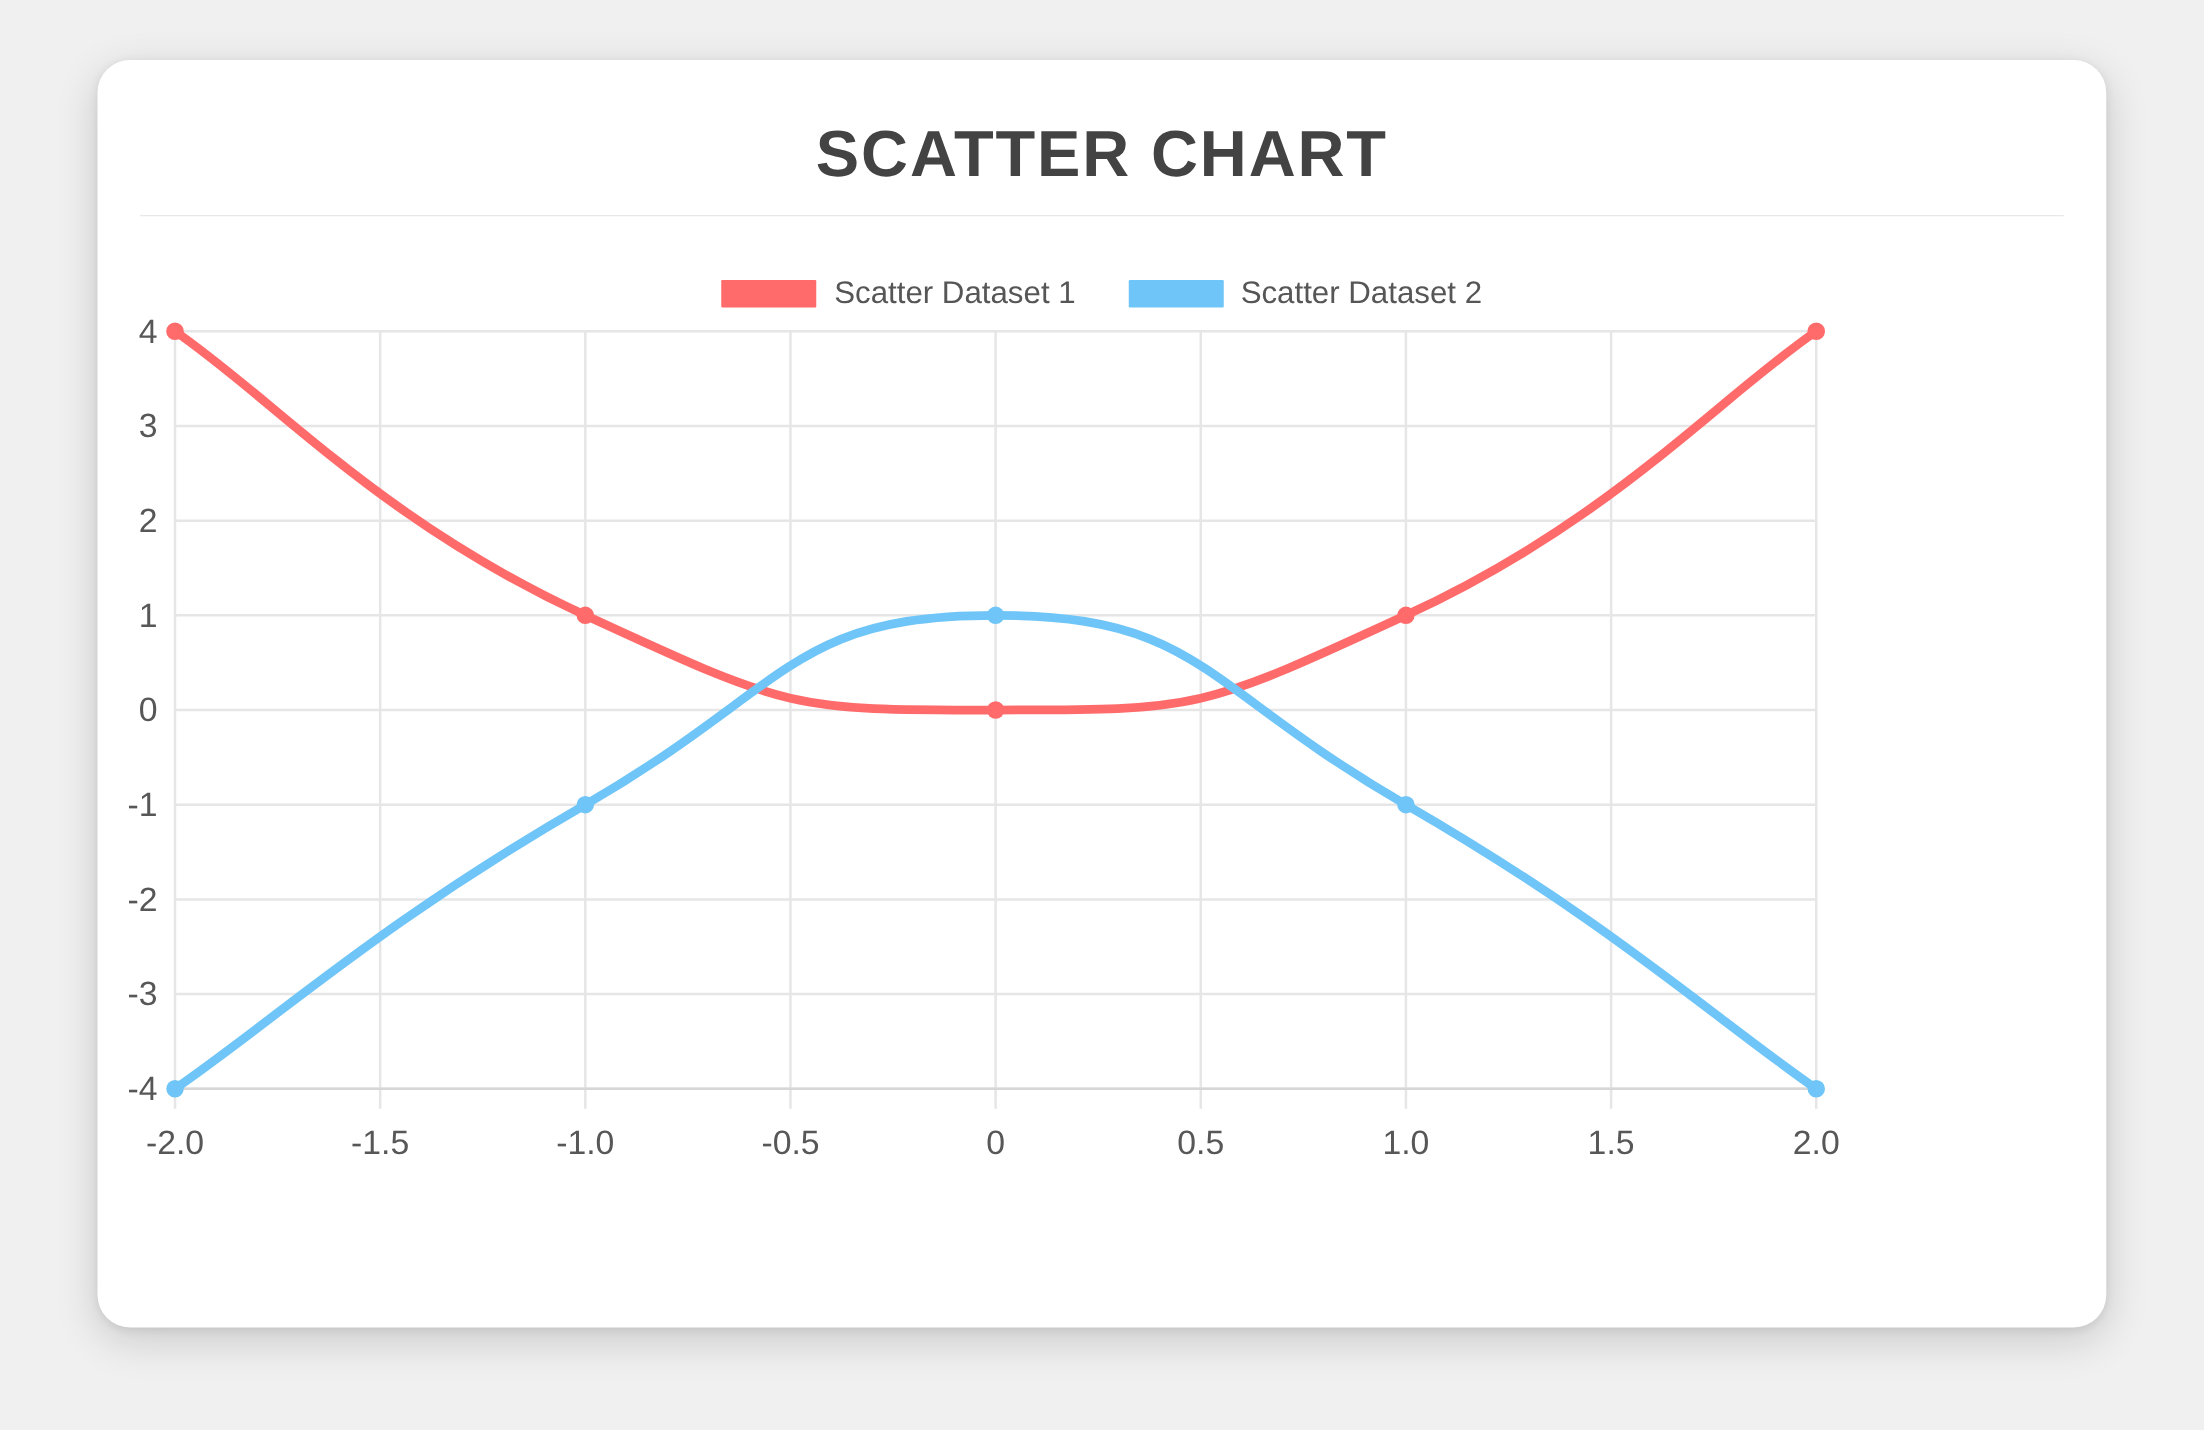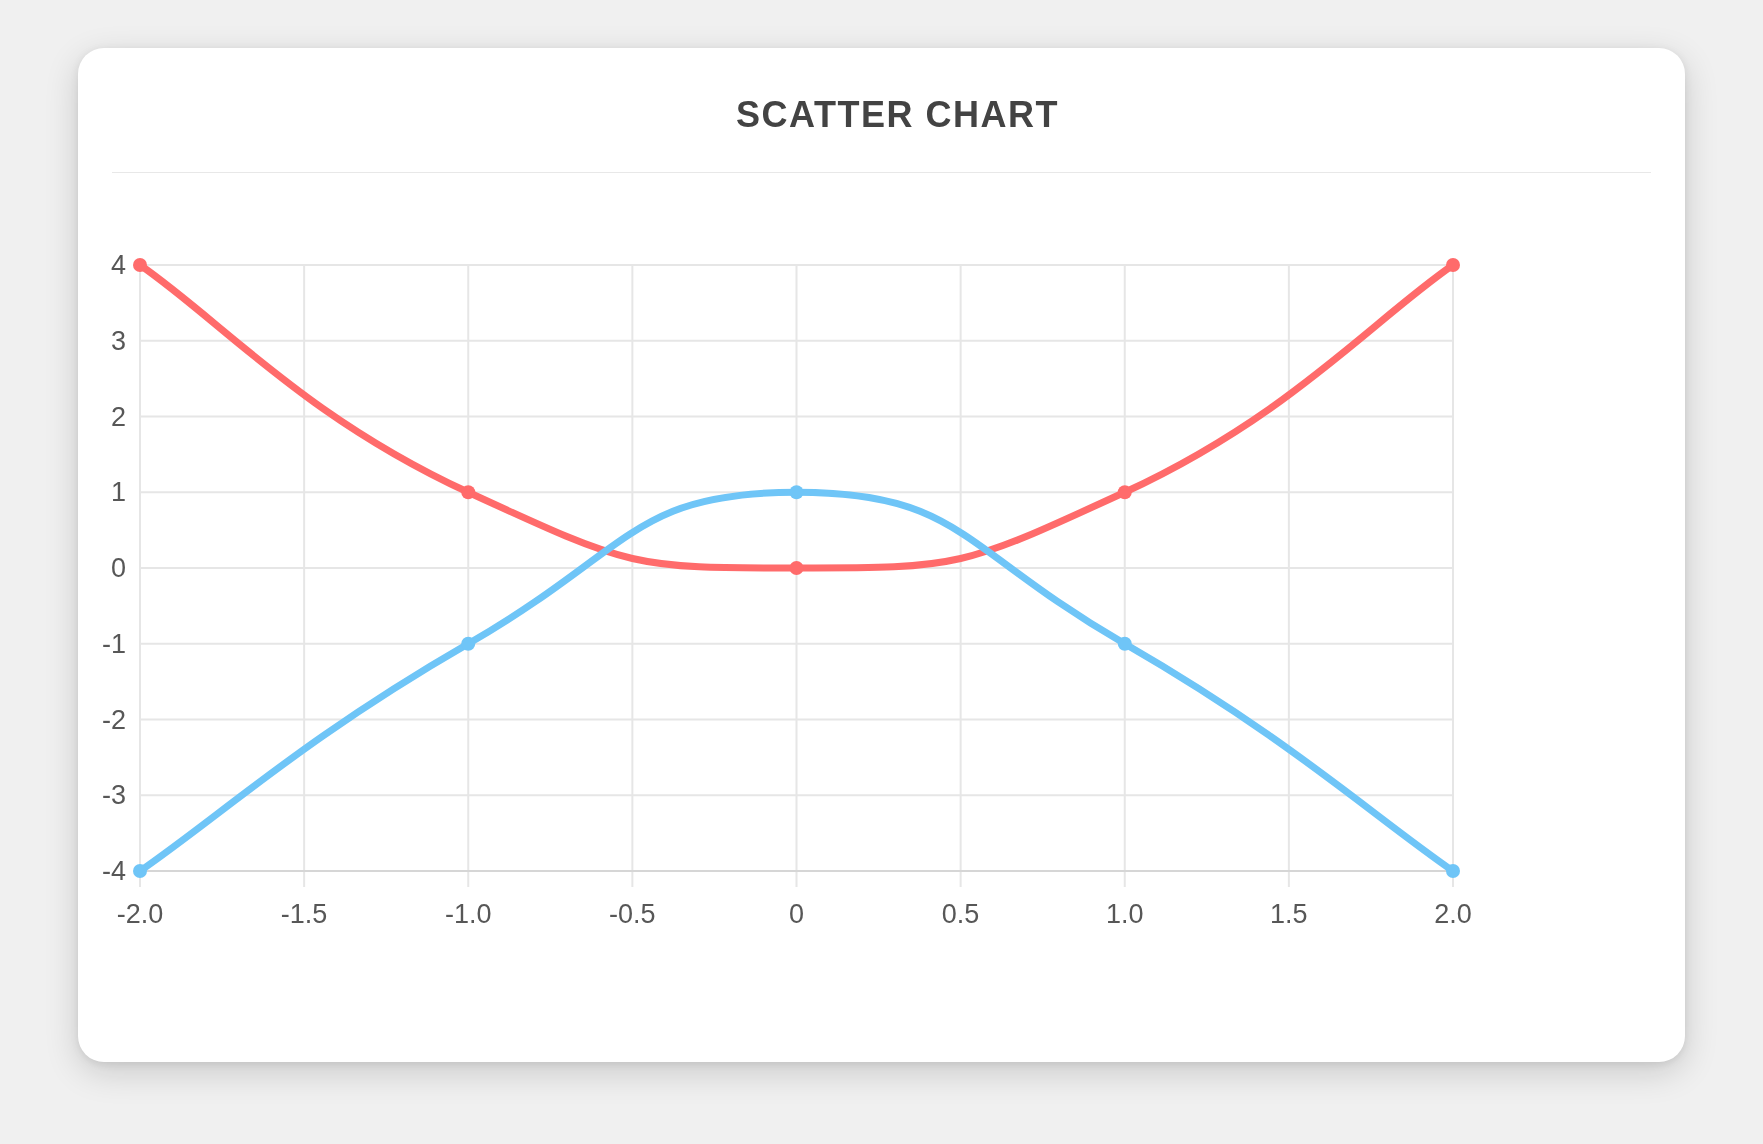--- a/index.html
+++ b/index.html
@@ -23,25 +23,25 @@
     top: 48px;
     width: 1607px;
     height: 1014px;
     background: #ffffff;
     border-radius: 26px;
     box-shadow: 0 10px 34px rgba(0,0,0,0.16), 0 2px 8px rgba(0,0,0,0.08);
     box-sizing: border-box;
   }
   #chart-title {
     position: absolute;
-    left: 16px;
+    left: 0;
     top: 46px;
     width: 100%;
     text-align: center;
-    font-size: 36px;
+    font-size: 52px;
     font-weight: bold;
     letter-spacing: 1.5px;
     color: #434343;
     font-family: "Liberation Sans", sans-serif;
   }
   #title-divider {
     position: absolute;
     left: 34px;
     top: 124px;
     width: 1539px;
@@ -97,20 +97,30 @@
 </style>
 </head>
 <body>
 
 <div id="page">
   <div id="card">
 
     <div id="chart-title">SCATTER CHART</div>
     <div id="title-divider"></div>
 
+    <div id="legend">
+      <div class="legend-item">
+        <span class="legend-swatch" style="background:#ff6b6b"></span>
+        <span class="legend-label">Scatter Dataset 1</span>
+      </div>
+      <div class="legend-item">
+        <span class="legend-swatch" style="background:#6fc5f7"></span>
+        <span class="legend-label">Scatter Dataset 2</span>
+      </div>
+    </div>
 
     <div id="plot-wrap">
       <svg id="plot-svg" width="1607" height="1014">
         <g id="grid-group">
             <line x1="62" y1="217" x2="1375" y2="217" class="grid-line"></line>
             <line x1="62" y1="292.75" x2="1375" y2="292.75" class="grid-line"></line>
             <line x1="62" y1="368.5" x2="1375" y2="368.5" class="grid-line"></line>
             <line x1="62" y1="444.25" x2="1375" y2="444.25" class="grid-line"></line>
             <line x1="62" y1="520" x2="1375" y2="520" class="grid-line"></line>
             <line x1="62" y1="595.75" x2="1375" y2="595.75" class="grid-line"></line>

